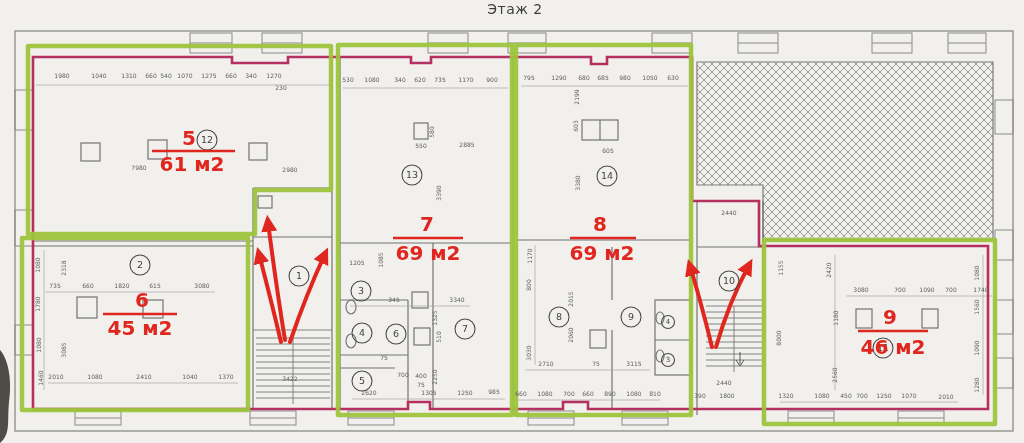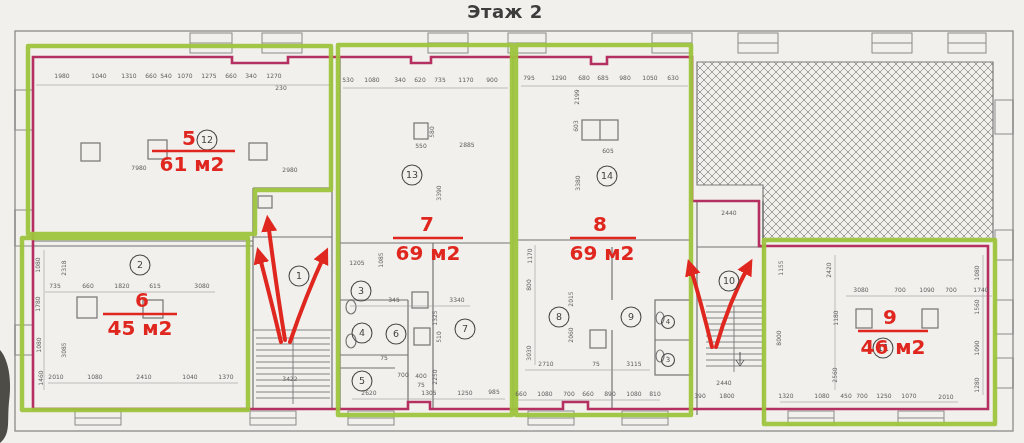--- a/index.html
+++ b/index.html
@@ -1,19 +1,19 @@
 <!DOCTYPE html>
 <html><head>
 <meta charset="utf-8">
 <style>
   html,body{margin:0;padding:0;background:#d8d8d6;}
   .canvas{position:relative;width:1024px;height:443px;background:#f1f0ed;overflow:hidden;
           font-family:"DejaVu Sans","Liberation Sans",sans-serif;}
   .page-title{position:absolute;top:1px;left:0;width:1010px;text-align:center;
-              font-size:18px;font-weight:bold;color:#3d3d3d;letter-spacing:.5px;}
+              font-size:14px;font-weight:normal;color:#3d3d3d;letter-spacing:.5px;padding-left:10px;}
   svg{position:absolute;left:0;top:0;}
   .dim{font-size:6px;fill:#5e5e5e;}
   .roomnum{font-size:9.5px;fill:#424242;}
   .roomnum-s{font-size:7px;fill:#424242;}
   .apt-num{font-size:20px;font-weight:bold;fill:#e0271f;}
   .apt-area{font-size:20px;font-weight:bold;fill:#e0271f;}
 </style>
 </head>
 <body>
 

